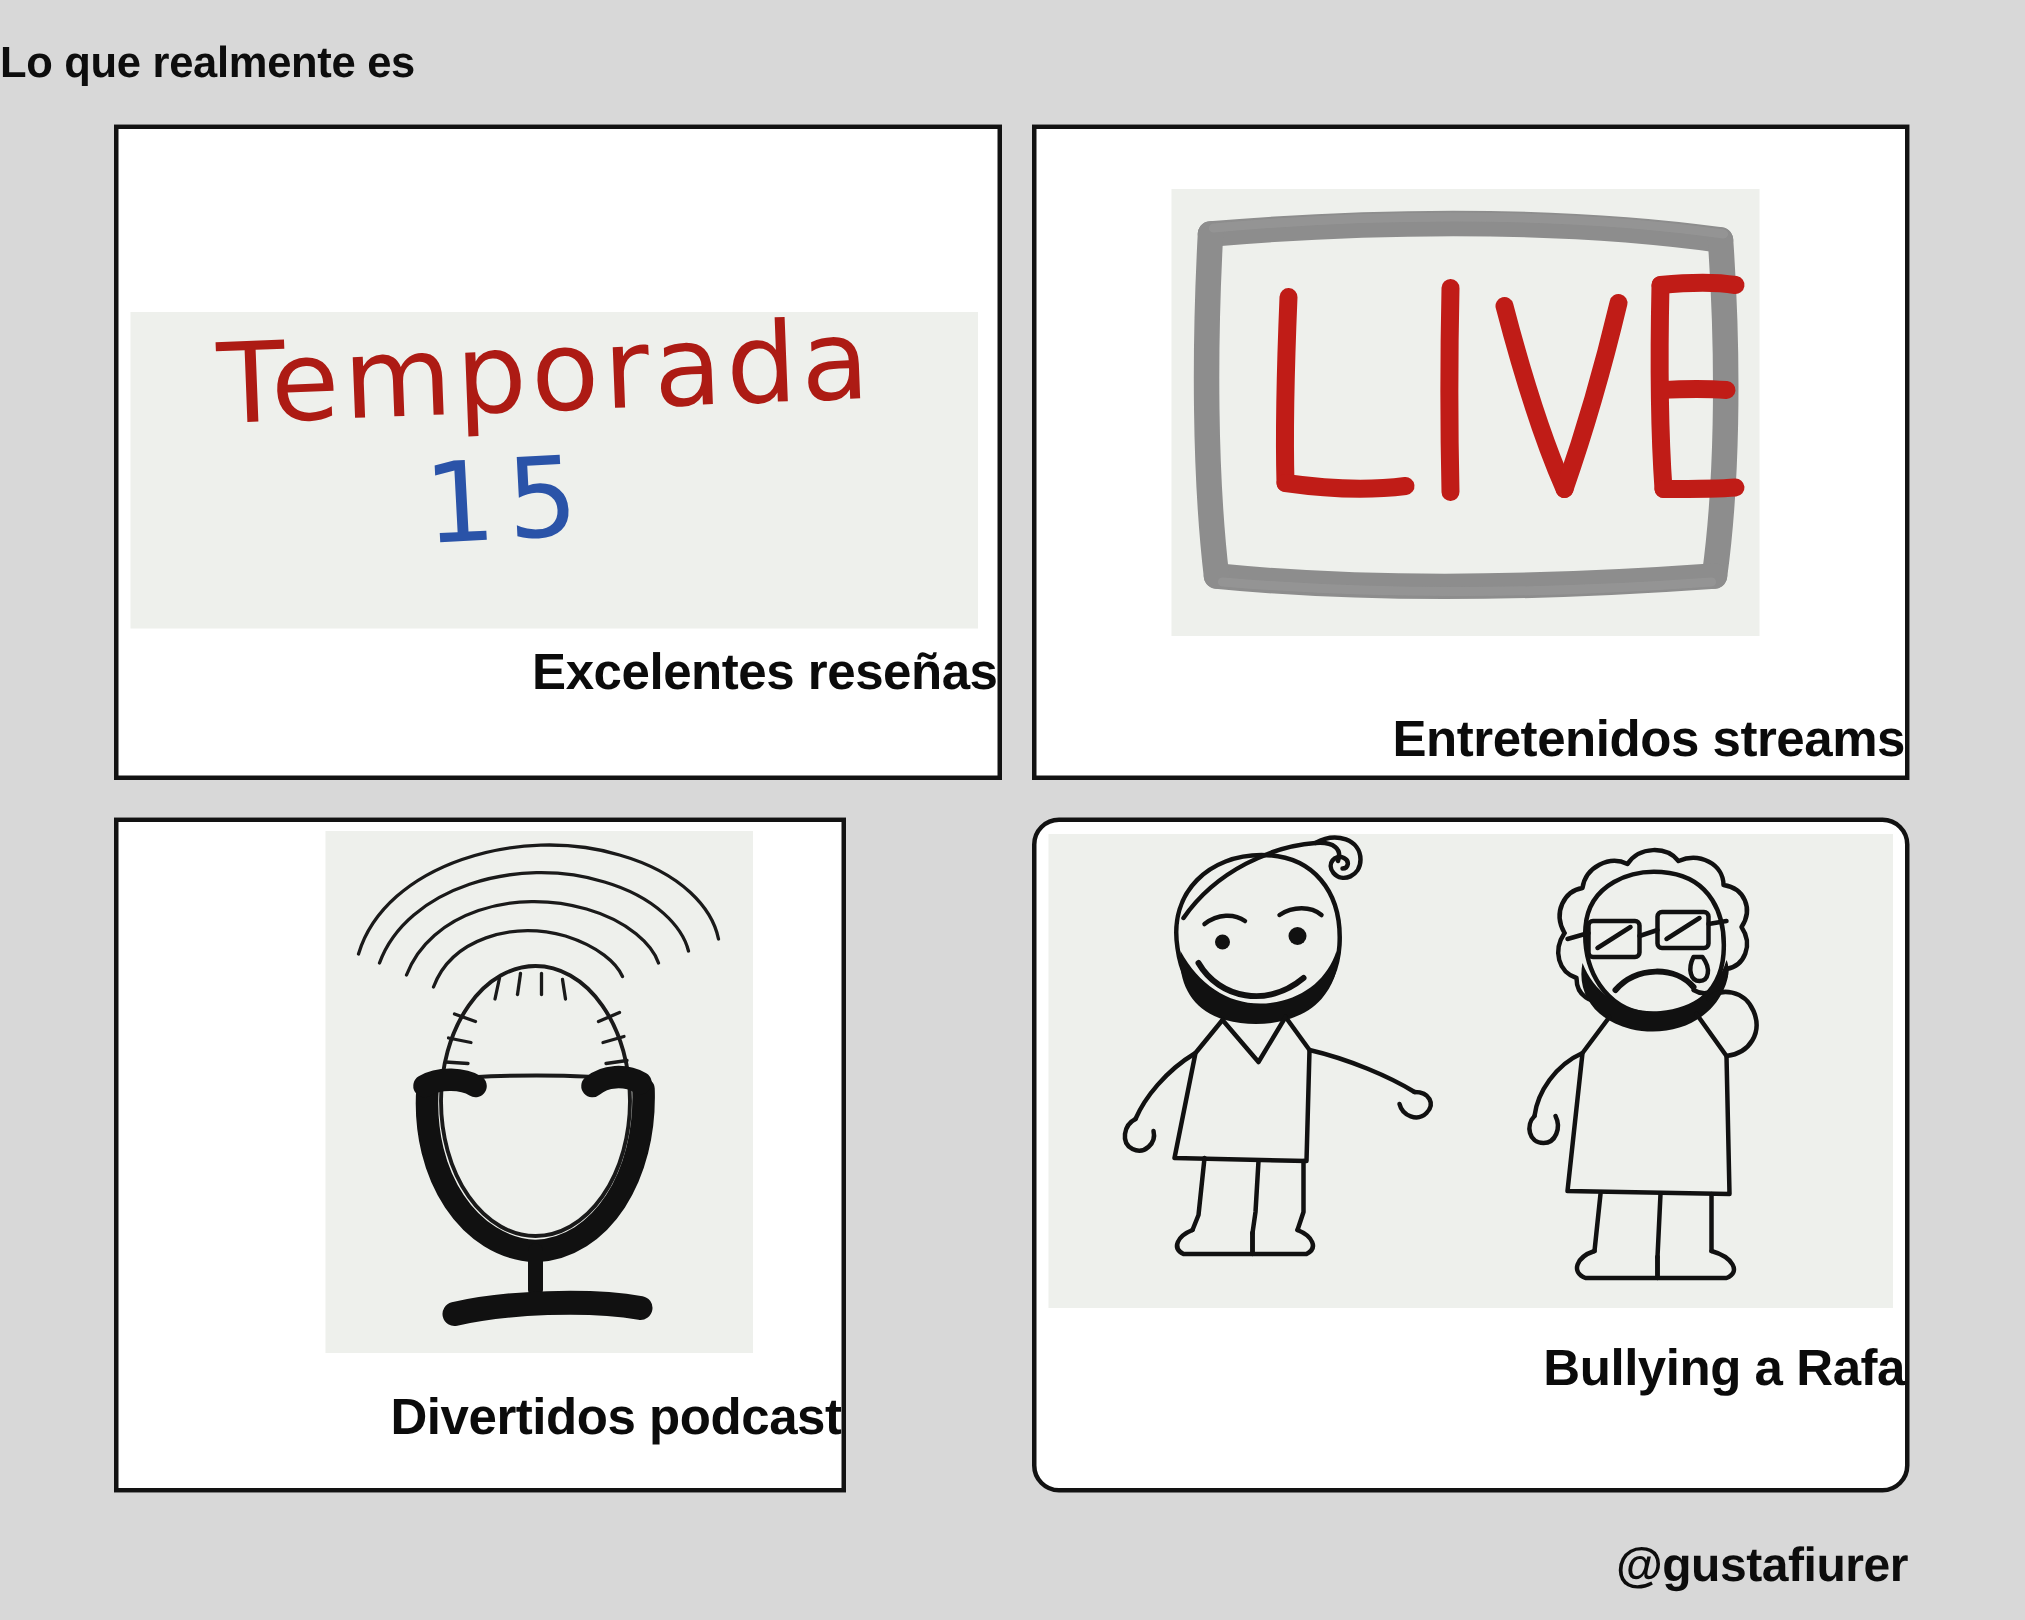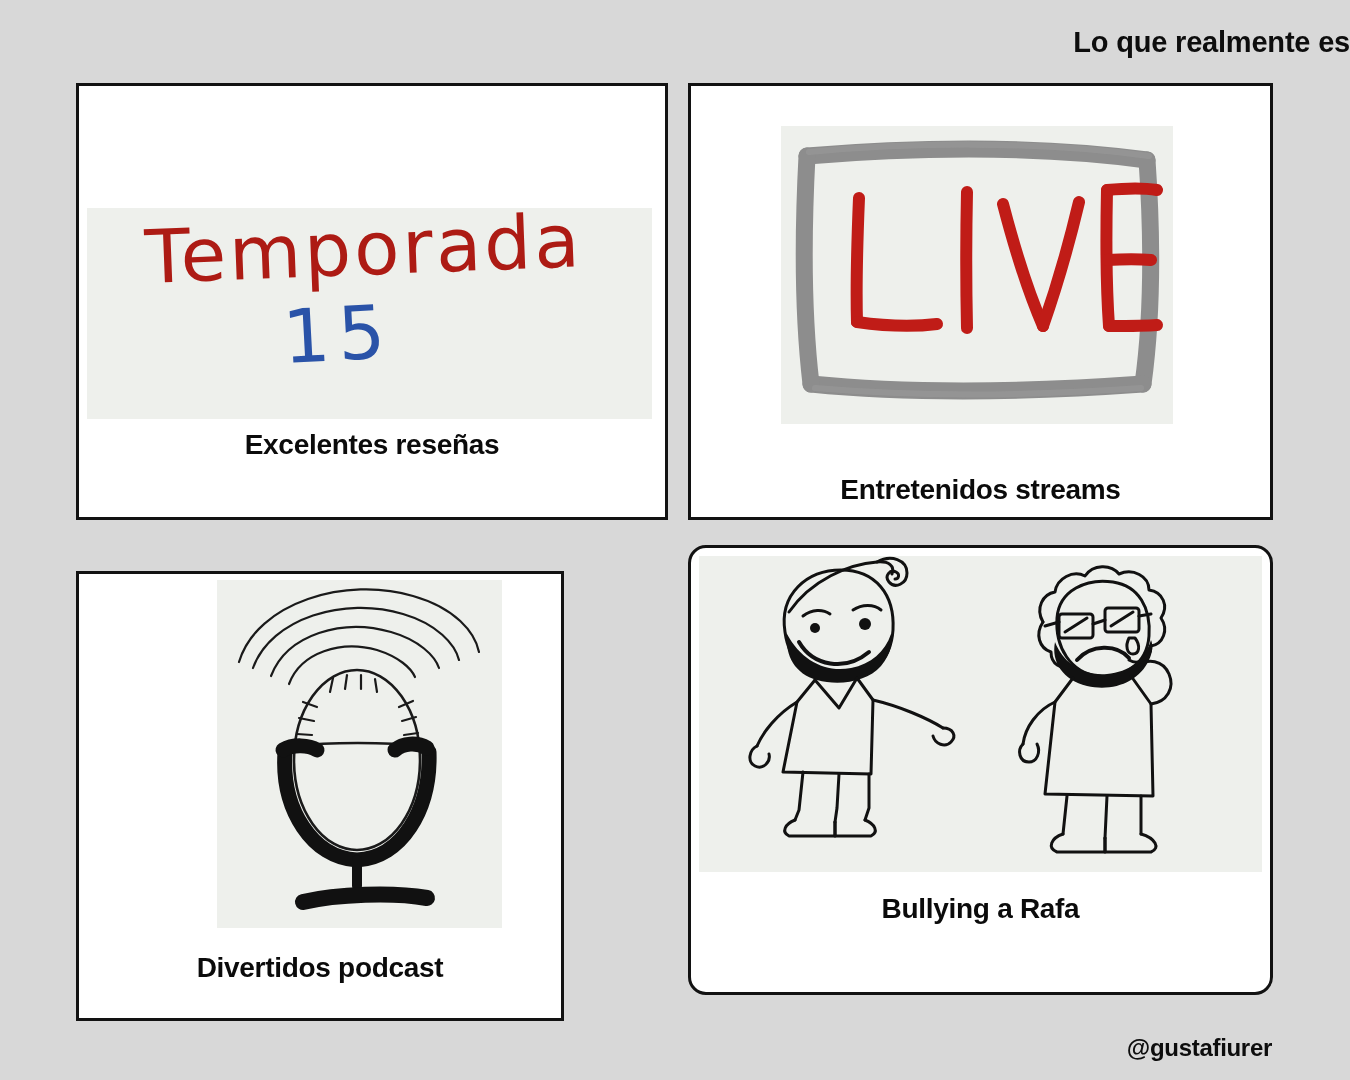--- a/index.html
+++ b/index.html
@@ -14,21 +14,21 @@
     overflow: hidden;
     position: relative;
   }
 
   
   .meme-title {
     position: absolute;
     top: 26px;
     left: 0;
     width: 1350px;
-    text-align: right;
+    text-align: left;
     font-size: 29px;
     font-weight: bold;
     color: #0d0d0d;
     letter-spacing: -0.2px;
   }
 
   
   .grid {
     position: absolute;
     left: 76px;
@@ -38,35 +38,35 @@
   }
   .panel {
     position: absolute;
     background: #ffffff;
     border: 3px solid #121212;
     box-sizing: border-box;
     overflow: hidden;
   }
   #panel-0 { left: 0px;   top: 0px;   width: 592px; height: 437px; }
   #panel-1 { left: 612px; top: 0px;   width: 585px; height: 437px; }
-  #panel-2 { left: 0px;   top: 488px; width: 488px; height: 450px; }
+  #panel-2 { left: 0px;   top: 462px; width: 488px; height: 450px; }
   #panel-3 { left: 612px; top: 462px; width: 585px; height: 450px; border-radius: 18px; }
 
   .art {
     position: absolute;
     background: #eef0ec;
     overflow: hidden;
   }
   .caption {
     position: absolute;
     width: 100%;
-    text-align: center;
+    text-align: right;
     font-weight: bold;
     color: #0b0b0b;
-    font-size: 28px;
+    font-size: 34px;
     letter-spacing: -0.3px;
   }
 
   
   #art-0 { left: 8px; top: 122px; width: 565px; height: 211px; }
   .hand-red {
     position: absolute;
     color: #ad1b14;
     font-family: "DejaVu Sans", sans-serif;
     font-weight: 500;
@@ -104,21 +104,21 @@
 
   
   #art-3 { left: 8px; top: 8px; width: 563px; height: 316px; }
   #caption-3 { top: 345px; }
 
   
   .watermark {
     position: absolute;
     right: 78px;
     bottom: 18px;
-    font-size: 24px;
+    font-size: 32px;
     font-weight: bold;
     color: #0d0d0d;
     letter-spacing: -0.3px;
   }
 
   svg { display: block; }
 </style>
 </head>
 <body>
 

